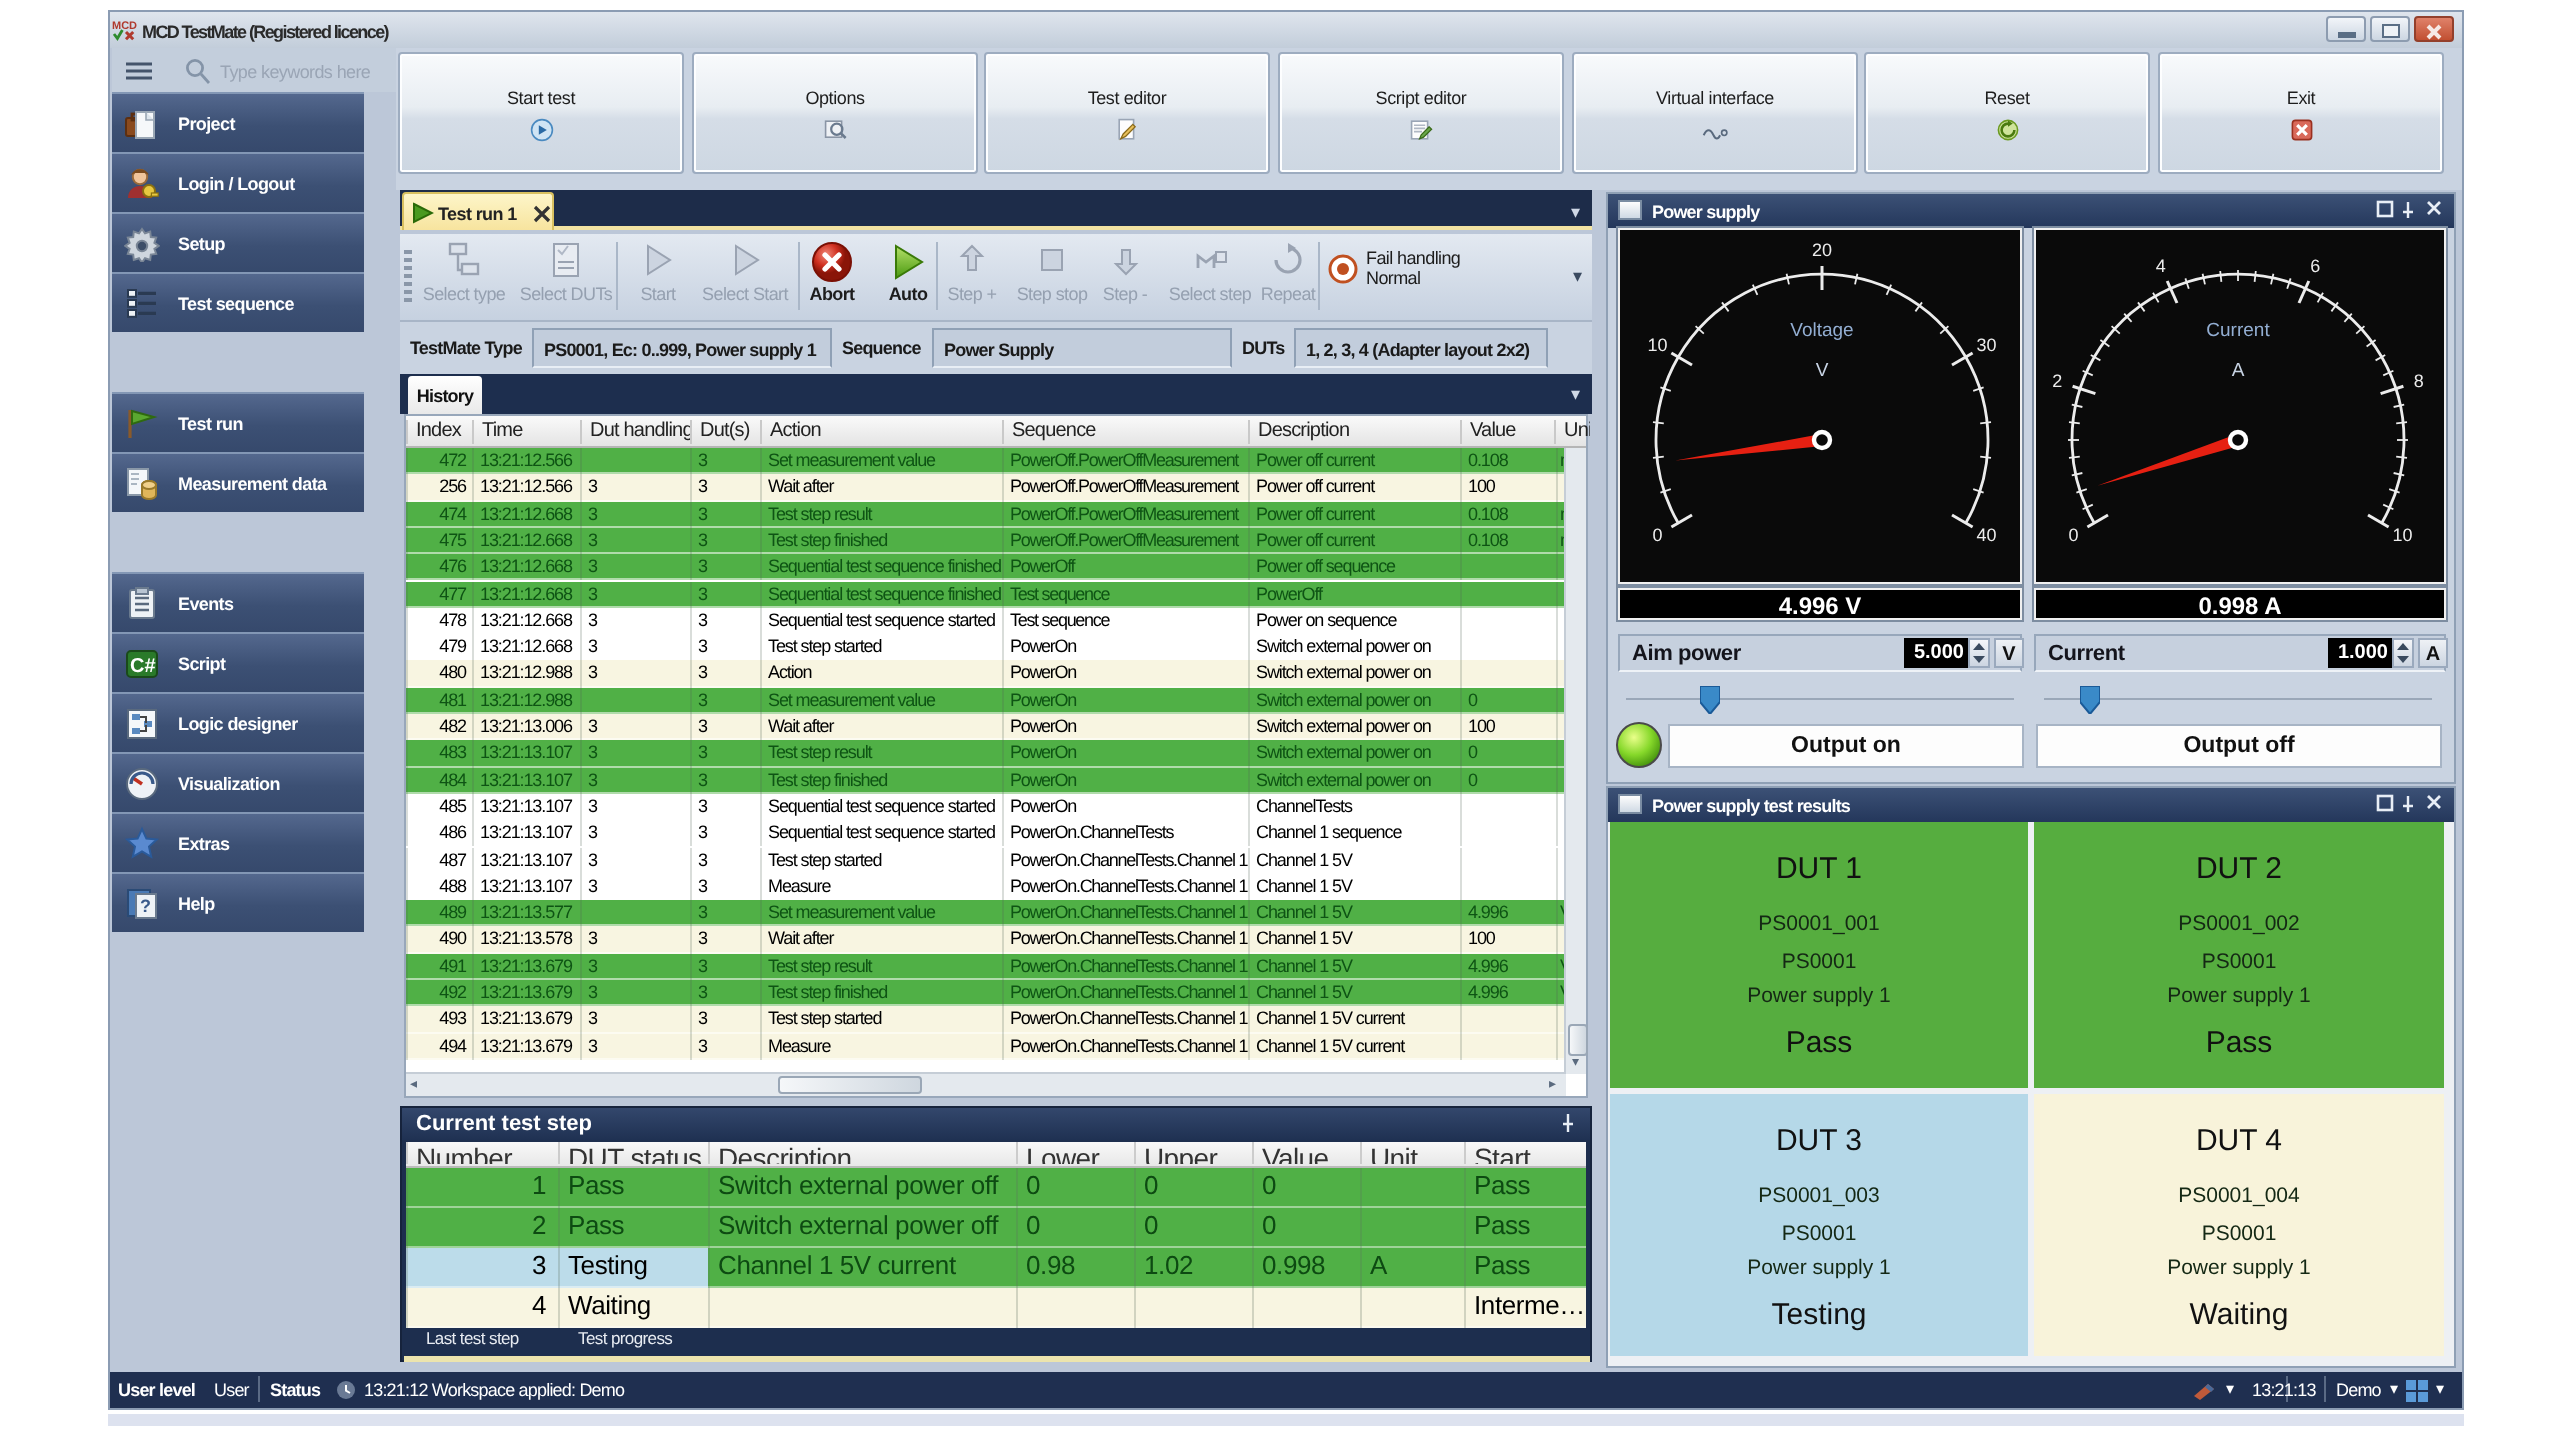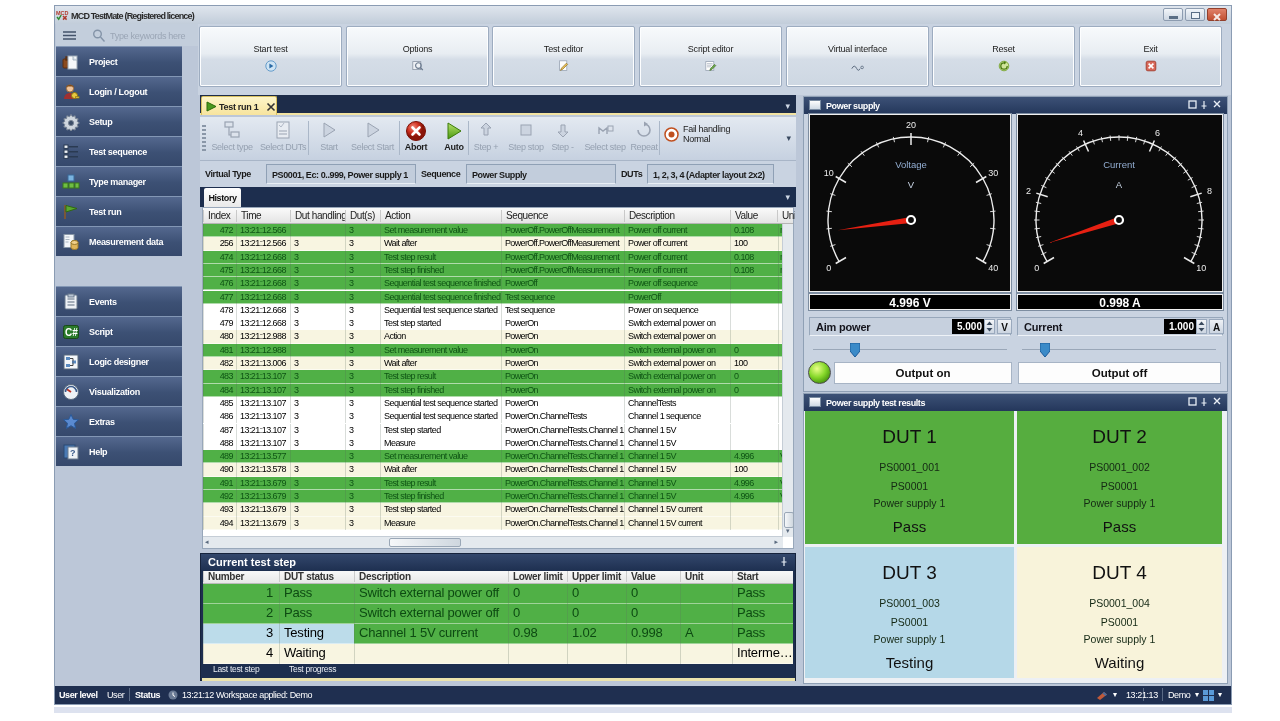--- a/index.html
+++ b/index.html
@@ -40,21 +40,21 @@
 .trow.g { background:#50b046; color:#0e5414; }
 .trow.c { background:#f8f5e1; }
 .trow.w { background:#fff; }
 #vsb { position:absolute; right:0; top:16px; width:11px; height:313px; background:#e4e9ee; border-left:1px solid #c5cdd6; }
 #hsb { position:absolute; left:0; bottom:0; width:580px; height:12px; background:#e4e9ee; border-top:1px solid #c5cdd6; }
 .sbthumb { position:absolute; background:linear-gradient(90deg,#f5f7f9,#cfd7df); border:1px solid #9aa7b6; border-radius:2px; }
 #cts { position:absolute; left:0; top:458px; width:596px; height:128px; background:#1d2e4e; border:1px solid #16233c; }
 #ctstitle { height:16px; font-size:11px; font-weight:bold; color:#fff; padding:2px 0 0 7px; background:linear-gradient(#33476c,#1f3152); }
 #ctstable { position:absolute; left:2px; top:17px; width:590px; height:93px; background:#fdfbee; }
 #ctshead { position:absolute; left:0; top:0; width:100%; height:13px; background:linear-gradient(#f8f8f8,#e8e8e8); border-bottom:1px solid #bbb; }
-.cth { position:absolute; top:0; font-size:10px; letter-spacing:-0.3px; color:#333; padding-left:4px; border-left:1px solid #ccc; height:11px; overflow:hidden;font-weight:bold; }
+.cth { position:absolute; top:0; font-size:14px; letter-spacing:-0.3px; color:#333; padding-left:4px; border-left:1px solid #ccc; height:11px; overflow:hidden; }
 .crow { position:absolute; left:0; width:590px; height:20px; font-size:13px; letter-spacing:-0.2px; color:#000; }
 .crow div { position:absolute; top:0; height:20px; padding:1px 0 0 5px; overflow:hidden; white-space:nowrap; box-shadow:inset 1px 0 0 rgba(90,110,95,0.25), inset 0 -1px 0 rgba(255,255,255,0.45); }
 #ctstabs { position:absolute; left:0; top:110px; width:100%; height:14px; font-size:8.5px; letter-spacing:-0.3px; color:#e8ecf2; }
 #ctsyellow { position:absolute; left:1px; top:124px; width:593px; height:3px; background:#ece4ad; }
 .ptitle { position:absolute; left:0; top:0; width:100%; height:17px; background:linear-gradient(#3c5176,#24375b); font-size:9px; font-weight:bold; letter-spacing:-0.4px; color:#fff; padding:4px 0 0 22px; }
 .ptic { position:absolute; left:5px; top:3px; width:12px; height:10px; background:linear-gradient(#fdfdfd,#cfd9e4); border:1px solid #7a8ca2; }
 .pticons { position:absolute; right:5px; top:3px; }
 #ps { position:absolute; left:748px; top:90px; width:425px; height:296px; background:#c9d3e1; border:1px solid #8fa0b5; }
 .gaugebox { position:absolute; top:17px; width:203px; height:178px; background:#0a0a0a; border:1px solid #f0f0f0; outline:1px solid #7d8da1; }
 .dispbox { position:absolute; top:197px; width:203px; height:16px; background:#000; border:1px solid #f0f0f0; outline:1px solid #7d8da1; color:#fff; font-size:12px; font-weight:bold; text-align:center; padding-top:1px; }
@@ -62,21 +62,21 @@
 .aimrow .albl { position:absolute; left:6px; top:3px; font-size:11px; font-weight:bold; letter-spacing:-0.2px; color:#14141c; }
 .spin { position:absolute; top:1px; width:33px; height:15px; background:#000; color:#fff; font-size:10px; font-weight:bold; text-align:right; padding:2px 3px 0 0; }
 .spinarrows { position:absolute; top:1px; width:11px; height:15px; background:linear-gradient(#f4f6f9,#ccd5e1); border:1px solid #9aa9bd; }
 .unitbox { position:absolute; top:1px; width:15px; height:15px; background:linear-gradient(#eef1f5,#ccd5e1); border:1px solid #9aa9bd; font-size:10px; font-weight:bold; color:#111; text-align:center; padding-top:2px; }
 .slider { position:absolute; top:252px; width:194px; height:1px; background:#9aa7b8; }
 .sthumb { position:absolute; top:-6px; width:10px; height:14px; }
 .outbtn { position:absolute; top:265px; height:22px; background:#fdfdfd; border:1px solid #a7b4c5; font-size:11.5px; font-weight:bold; color:#111; text-align:center; padding-top:4px; }
 #led { position:absolute; left:4px; top:264px; width:23px; height:23px; border-radius:50%; background:radial-gradient(circle at 38% 32%, #eaff8a, #86d82a 45%, #44920d 80%, #2f6e07); border:1px solid #4a4a4a; }
 #psr { position:absolute; left:748px; top:387px; width:425px; height:291px; background:#edf0f4; border:1px solid #8fa0b5; }
 .dut { position:absolute; text-align:center; }
-.dut .d1 { font-size:19px; color:#111; padding-top:15px; }
+.dut .d1 { font-size:15px; color:#111; padding-top:15px; }
 .dut .d2 { font-size:10.5px; color:#142814; padding-top:13px; }
 .dut .d3 { font-size:10.5px; color:#142814; padding-top:7px; }
 .dut .d4 { font-size:10.5px; color:#142814; padding-top:5px; }
 .dut .d5 { font-size:15px; color:#111; padding-top:9px; }
 #statusbar { position:absolute; left:0; top:680px; width:1176px; height:18px; background:#1f2f50; color:#fff; font-size:9px; letter-spacing:-0.4px; }
 #statusbar .sbold { font-weight:bold; }
 #statusbar div { position:absolute; top:4px; }
 </style>
 </head>
 <body>
@@ -139,29 +139,20 @@
 <div class="menuitem" style="top:130px">
       <span class="micon"><svg viewBox="0 0 18 18" width="18" height="18">
           <g stroke="#2a3a52" fill="#eef2f6">
             <rect x="2" y="2" width="4" height="3.4"></rect>
             <rect x="2" y="7" width="4" height="3.4"></rect>
             <rect x="2" y="12" width="4" height="3.4"></rect>
             <path d="M7 3.7 h9 M7 8.7 h9 M7 13.7 h9" stroke-width="1.6"></path>
           </g>
         </svg></span>
       <span class="mlabel">Test sequence</span>
-    </div>
-<div class="menuitem" style="top:160px">
-      <span class="micon"><svg viewBox="0 0 18 18" width="18" height="18">
-          <rect x="6" y="2" width="6" height="6" fill="#7ab4e0" stroke="#3a6a9a"></rect>
-          <rect x="1" y="10" width="5" height="5" fill="#6fbe44" stroke="#3a7a1a"></rect>
-          <rect x="7" y="10" width="5" height="5" fill="#6fbe44" stroke="#3a7a1a"></rect>
-          <rect x="13" y="10" width="4" height="5" fill="#6fbe44" stroke="#3a7a1a"></rect>
-        </svg></span>
-      <span class="mlabel">Type manager</span>
     </div>
 <div class="menuitem" style="top:190px">
       <span class="micon"><svg viewBox="0 0 18 18" width="18" height="18">
           <path d="M3 2 v14" stroke="#8a5a2a" stroke-width="1.6"></path>
           <path d="M4 2.5 L15 5.5 L4 9 z" fill="#5aa830" stroke="#2f6a10"></path>
         </svg></span>
       <span class="mlabel">Test run</span>
     </div>
 <div class="menuitem" style="top:220px">
       <span class="micon"><svg viewBox="0 0 18 18" width="18" height="18">
@@ -350,21 +341,21 @@
         <div id="failh">
           <svg class="abs" style="left:0;top:3px" width="15" height="15">
             <circle cx="7.5" cy="7.5" r="6.5" fill="#fff" stroke="#c05020" stroke-width="1.5"></circle>
             <circle cx="7.5" cy="7.5" r="3" fill="#c05020"></circle>
           </svg>
           <span style="position:absolute;left:19px;top:0">Fail handling<br>Normal</span>
         </div>
       <div class="abs" style="right:5px;top:16px;color:#3a4a60;font-size:9px">▾</div>
     </div>
     <div id="selrow">
-      <div class="flbl" style="left:5px">Virtual Type</div>
+      <div class="flbl" style="left:5px">TestMate Type</div>
       <div class="fld" style="left:66px;width:150px">PS0001, Ec: 0..999, Power supply 1</div>
       <div class="flbl" style="left:221px">Sequence</div>
       <div class="fld" style="left:266px;width:150px">Power Supply</div>
       <div class="flbl" style="left:421px">DUTs</div>
       <div class="fld" style="left:447px;width:127px">1, 2, 3, 4 (Adapter layout 2x2)</div>
     </div>
     <div id="histtabs">
       <div id="histtab-active">History</div>
       <div class="htab" style="left:45px">Debug</div>
       <div class="htab" style="left:81px">Test status</div>

